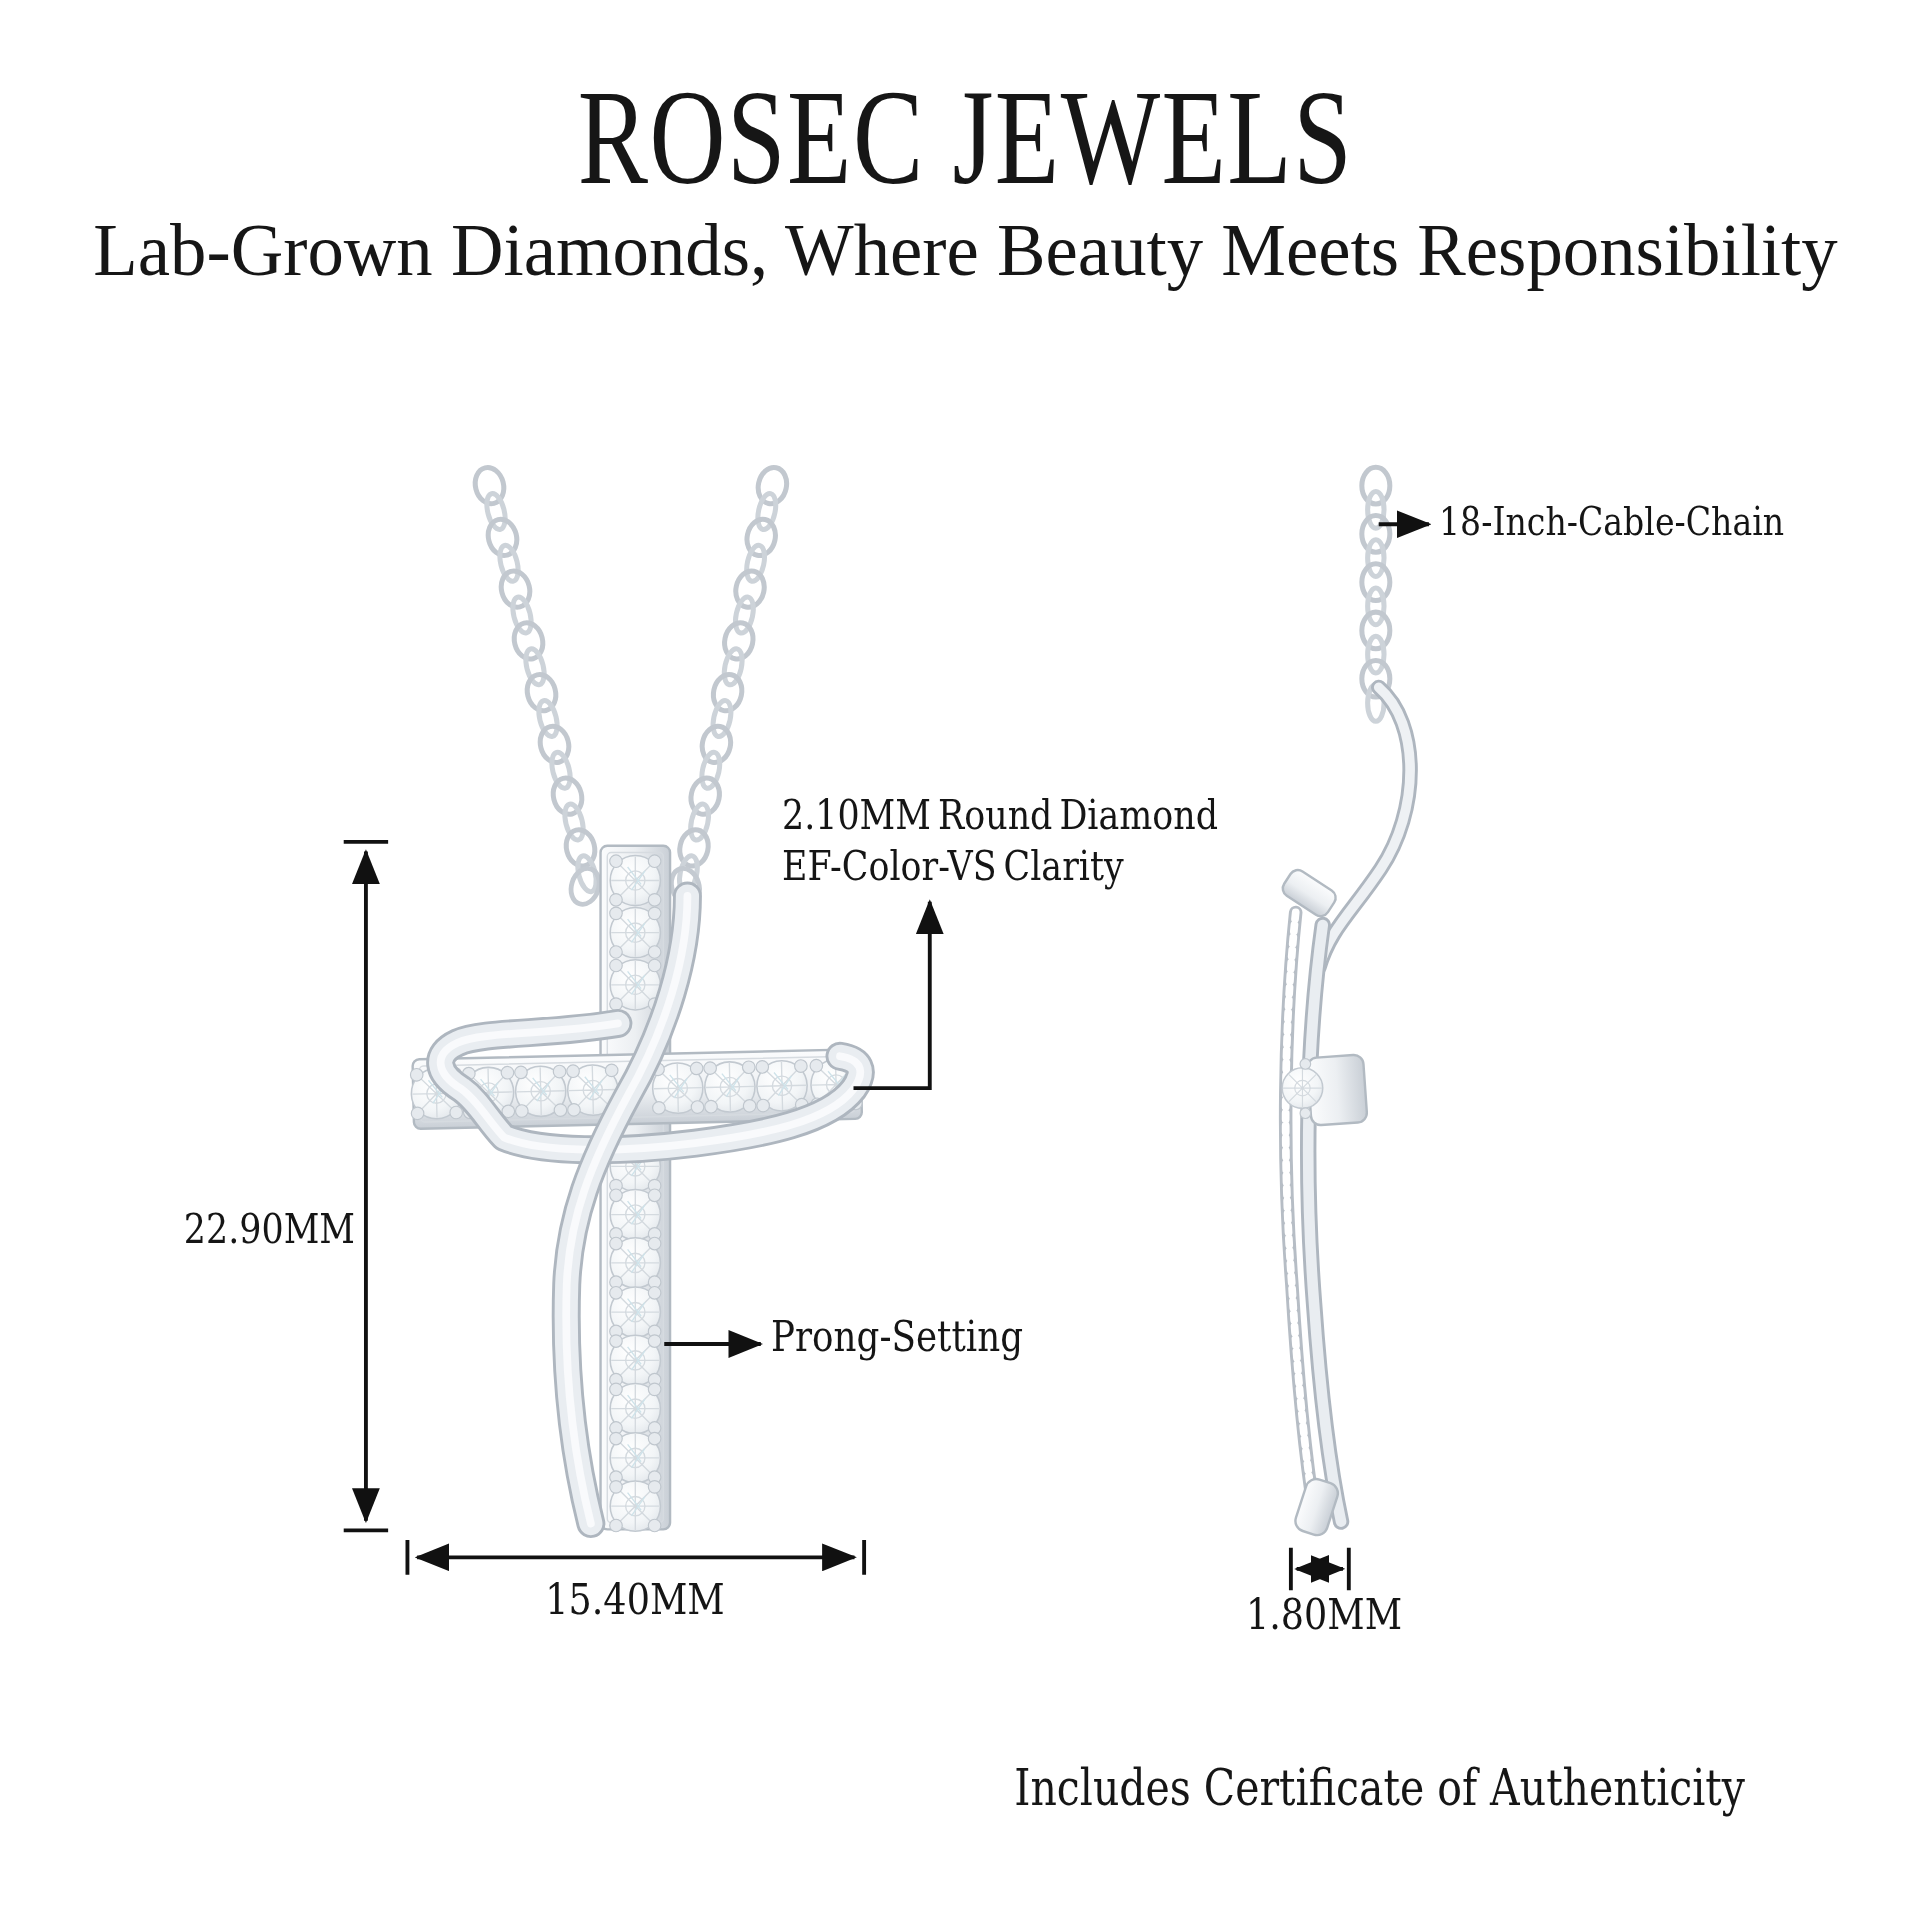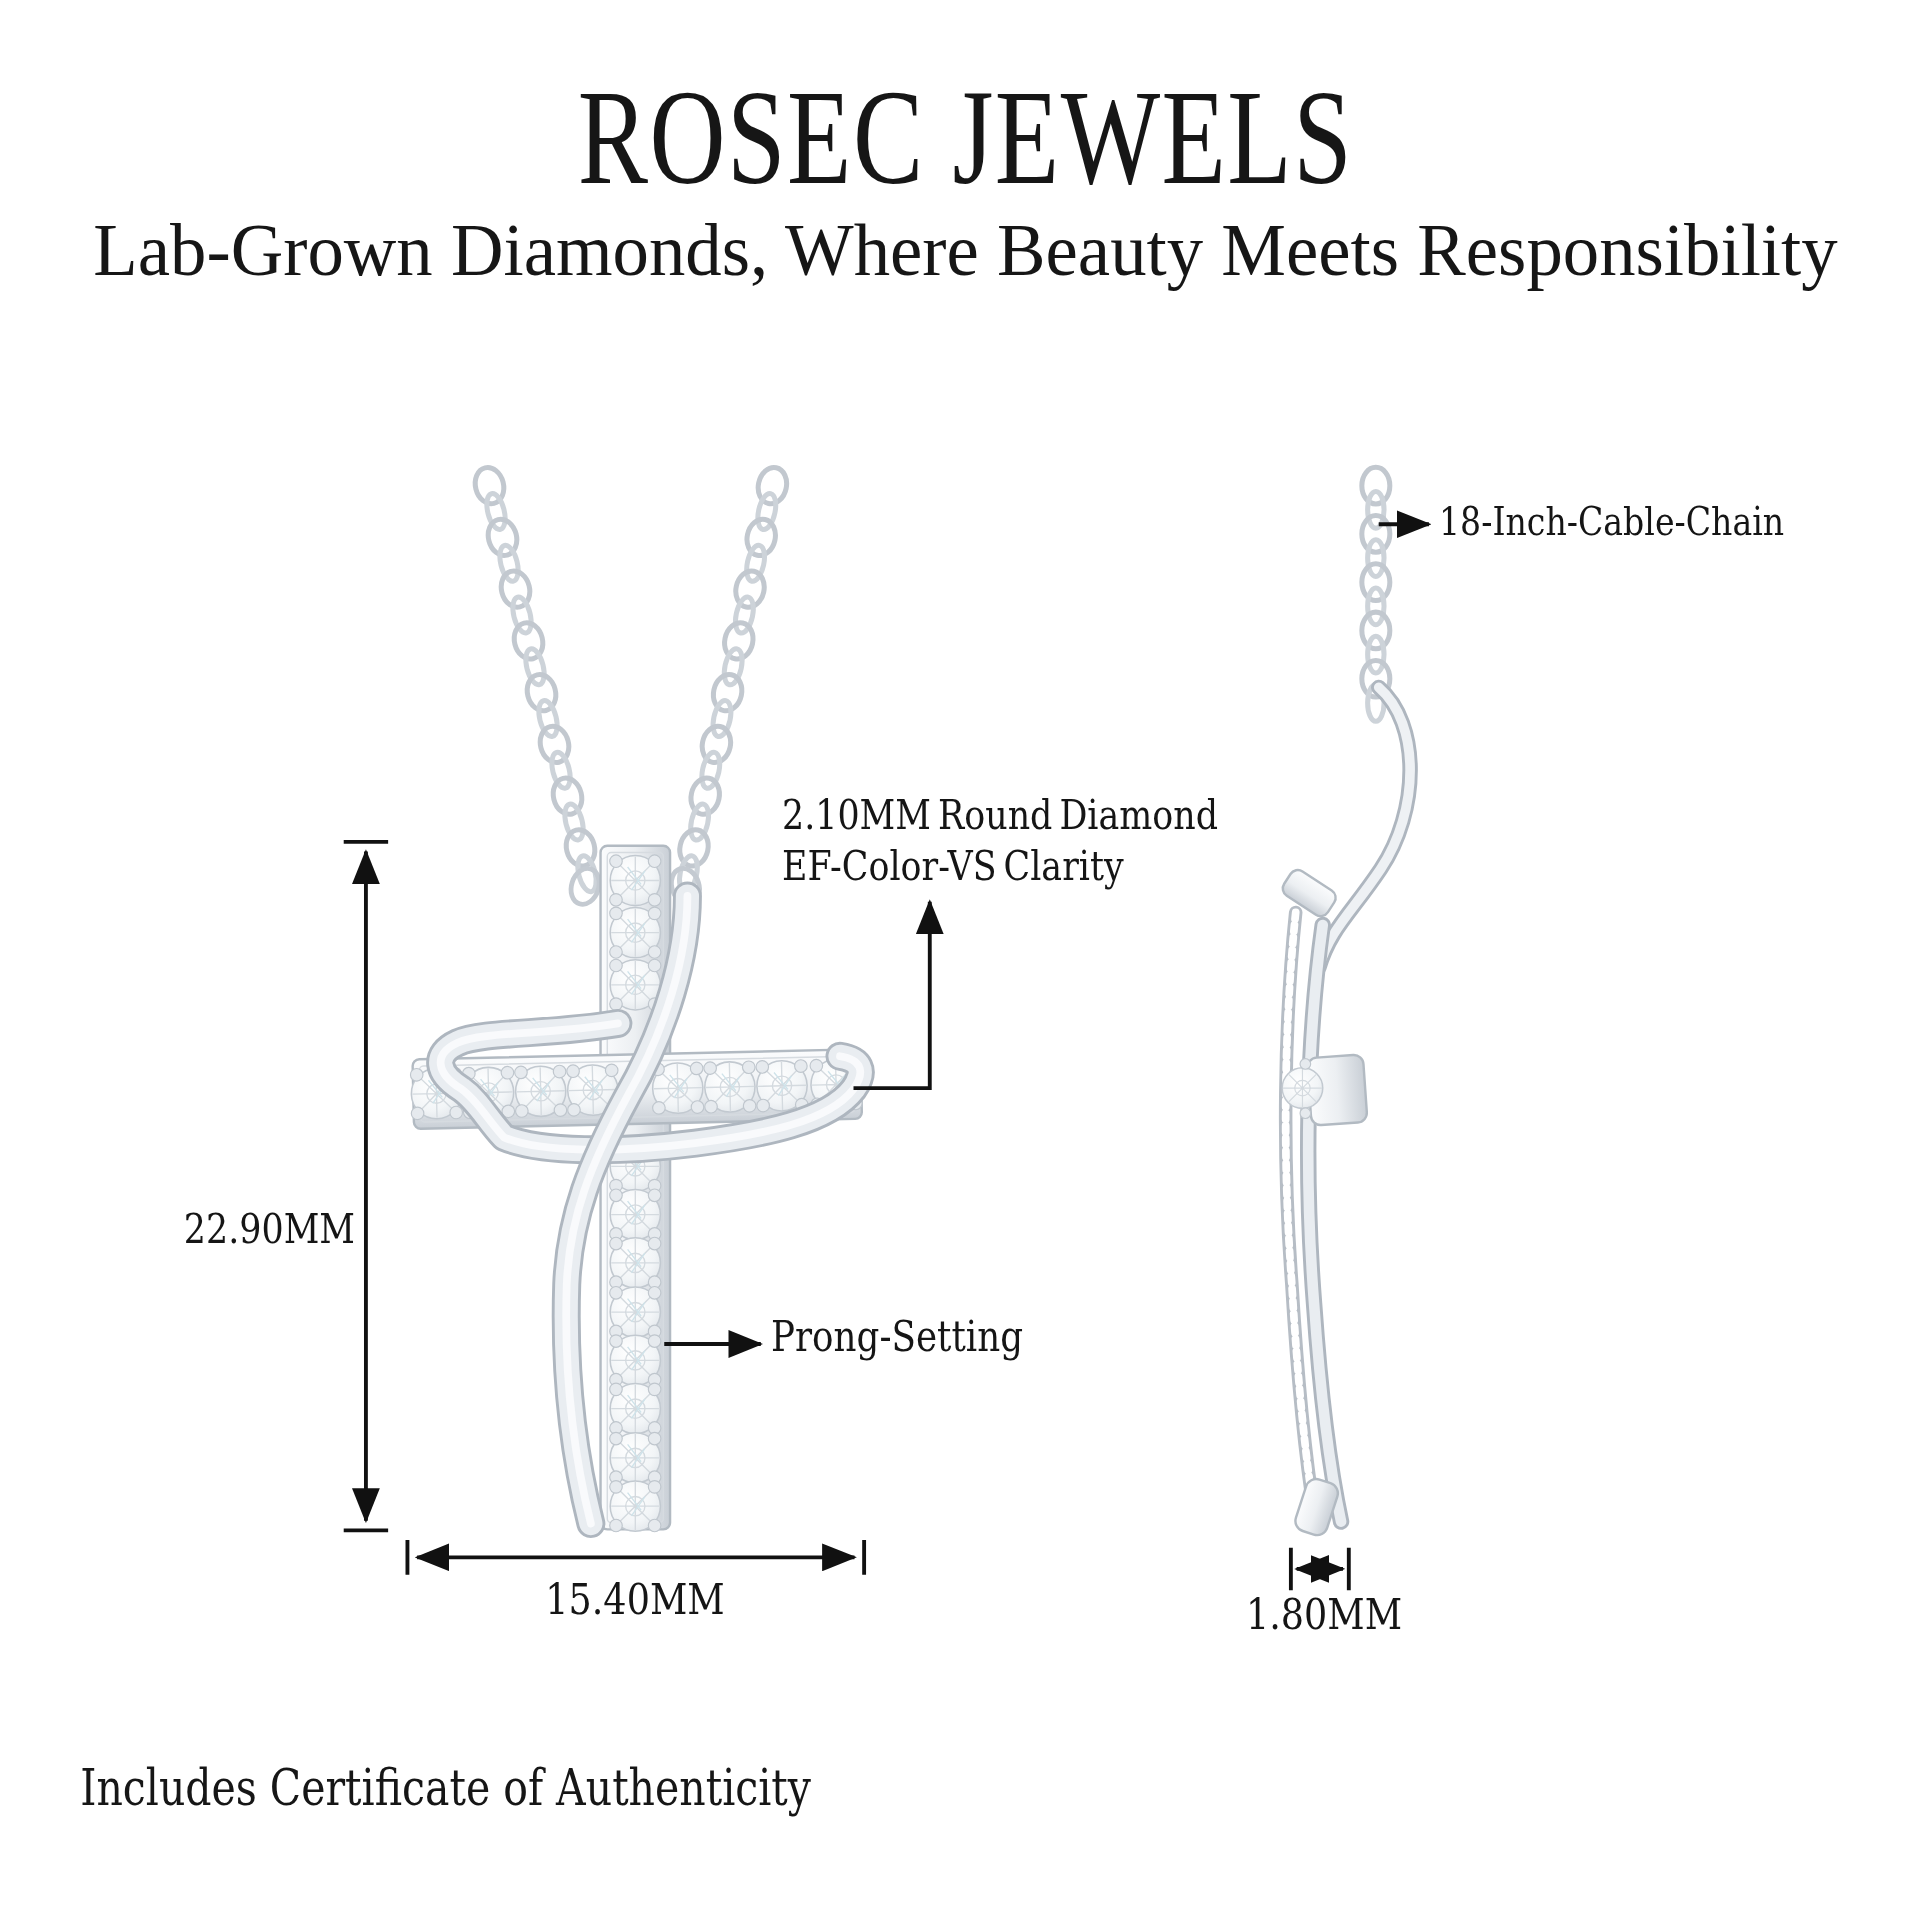--- a/index.html
+++ b/index.html
@@ -13,21 +13,21 @@
   .lbl{position:absolute;white-space:nowrap;line-height:1.24;font-size:41px;color:#151515;}
   .condL{transform:scaleX(.85);transform-origin:0 50%;}
   .condC{transform:scaleX(.85);transform-origin:50% 50%;}
   .condR{transform:scaleX(.85);transform-origin:100% 50%;}
   .lbl-chain{left:1439px;top:498px;font-size:39px;}
   .lbl-diamond{left:782px;top:790px;font-size:41px;word-spacing:-4.8px;}
   .lbl-prong{left:771px;top:1311px;font-size:42px;}
   .lbl-height{left:58px;top:1204px;width:297px;text-align:right;font-size:41px;}
   .lbl-width{left:442px;top:1573px;width:386px;text-align:center;font-size:43px;}
   .lbl-thick{left:1131px;top:1588px;width:386px;text-align:center;font-size:43px;}
-  .footer{position:absolute;left:0;top:1759px;width:1825px;text-align:left;font-size:50px;
+  .footer{position:absolute;left:0;top:1759px;width:1825px;text-align:right;font-size:50px;
           transform-origin:50% 50%;}
   .fcond{display:inline-block;transform:scaleX(.82);transform-origin:50% 50%;white-space:nowrap;}
   svg{position:absolute;left:0;top:0;}
 </style>
 </head>
 <body>
 
 <div class="canvas">
 
   <h1 class="hdr brand">ROSEC JEWELS</h1>

